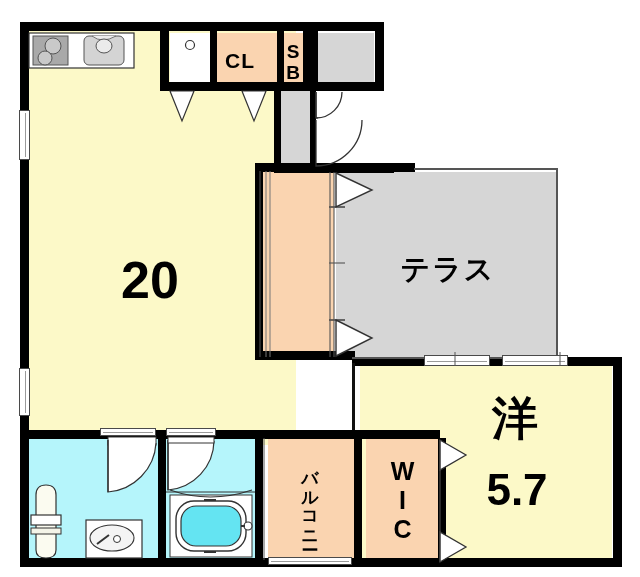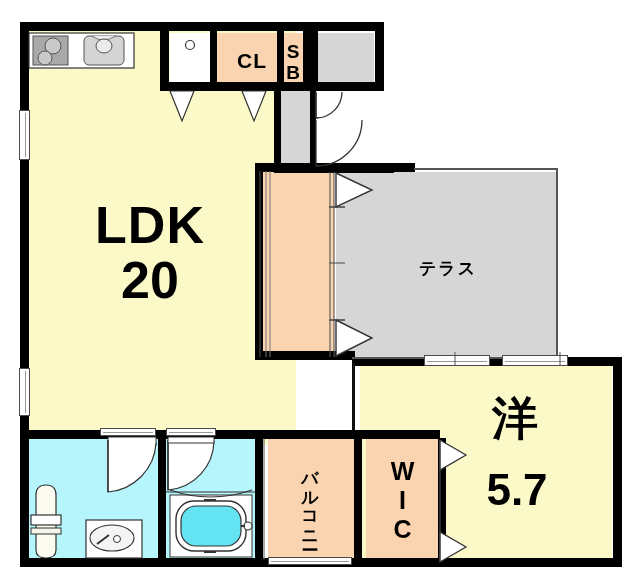--- a/index.html
+++ b/index.html
@@ -31,21 +31,21 @@
        display:flex;align-items:center;justify-content:center;
        text-align:center;line-height:1;white-space:pre;}
   .lbl-ldk{font-size:52px;letter-spacing:1px;}
   .lbl-num{font-size:52px;}
   .lbl-yo{font-size:46px;font-family:"DejaVu Sans",sans-serif;}
   .lbl-yonum{font-size:44px;}
   .lbl-sm{font-size:21px;font-family:"DejaVu Sans",sans-serif;}
   .lbl-cl{font-size:21px;letter-spacing:1px;}
   .lbl-sb{font-size:19px;line-height:1.0;}
   .lbl-wic{font-size:25px;letter-spacing:1px;}
-  .lbl-terrace{font-size:17px;font-family:Liberation Mono, monospace;letter-spacing:2px;}
+  .lbl-terrace{font-size:29px;font-family:Liberation Serif, serif;letter-spacing:2px;}
   .lbl-vert{writing-mode:vertical-rl;text-orientation:upright;
             font-size:17px;font-family:"DejaVu Sans",sans-serif;letter-spacing:1px;}
 
   
   .win{position:absolute;background:#ffffff;border:1px solid #4a4a4a;box-sizing:border-box;}
   .win-v::after{content:"";position:absolute;left:50%;top:2px;bottom:2px;width:1px;background:#9a9a9a;}
   .win-h::after{content:"";position:absolute;top:50%;left:2px;right:2px;height:1px;background:#9a9a9a;}
 
   svg.ov{position:absolute;left:0;top:0;width:640px;height:577px;pointer-events:none;}
 </style>
@@ -128,34 +128,33 @@
   <div class="wall" style="left:438px;top:438px;width:8px;height:125px;"></div>
 
   <div class="win win-v" style="left:19px;top:110px;width:11px;height:50px;"></div>
   <div class="win win-v" style="left:19px;top:368px;width:11px;height:48px;"></div>
   <div class="win win-h" style="left:424px;top:355px;width:66px;height:11px;"></div>
   <div class="win win-h" style="left:502px;top:355px;width:66px;height:11px;"></div>
   <div class="win win-h" style="left:268px;top:557px;width:84px;height:8px;"></div>
   <div class="win win-h" style="left:100px;top:428px;width:56px;height:8px;"></div>
   <div class="win win-h" style="left:166px;top:428px;width:50px;height:8px;"></div>
 
-  <div class="lbl lbl-ldk" style="left:60px;top:195px;width:180px;height:60px;">LDK</div>
   <div class="lbl lbl-num" style="left:80px;top:250px;width:140px;height:60px;">20</div>
 
   <div class="lbl lbl-yo" style="left:470px;top:390px;width:90px;height:55px;">洋</div>
   <div class="lbl lbl-yonum" style="left:462px;top:462px;width:110px;height:55px;">5.7</div>
 
   <div class="lbl lbl-terrace" style="left:388px;top:252px;width:120px;height:34px;">テラス</div>
 
   <div class="lbl lbl-vert" style="left:288px;top:445px;width:44px;height:110px;">バルコニー</div>
 
   <div class="lbl lbl-wic" style="left:372px;top:445px;width:60px;height:110px;
               writing-mode:vertical-rl;text-orientation:upright;">WIC</div>
 
-  <div class="lbl lbl-cl" style="left:218px;top:45px;width:44px;height:30px;margin-left:12px;">CL</div>
+  <div class="lbl lbl-cl" style="left:218px;top:45px;width:44px;height:30px;">CL</div>
 
   <div class="lbl lbl-sb" style="left:282px;top:40px;width:22px;height:44px;flex-direction:column;">
     <span style="writing-mode:vertical-rl;text-orientation:upright;letter-spacing:0px;font-size:19px;">SB</span>
   </div>
 
 
   <svg class="ov" viewBox="0 0 640 577">
 
     <g>
       <rect x="29" y="33" width="105" height="35" fill="#ffffff" stroke="#333" stroke-width="1.2"></rect>

